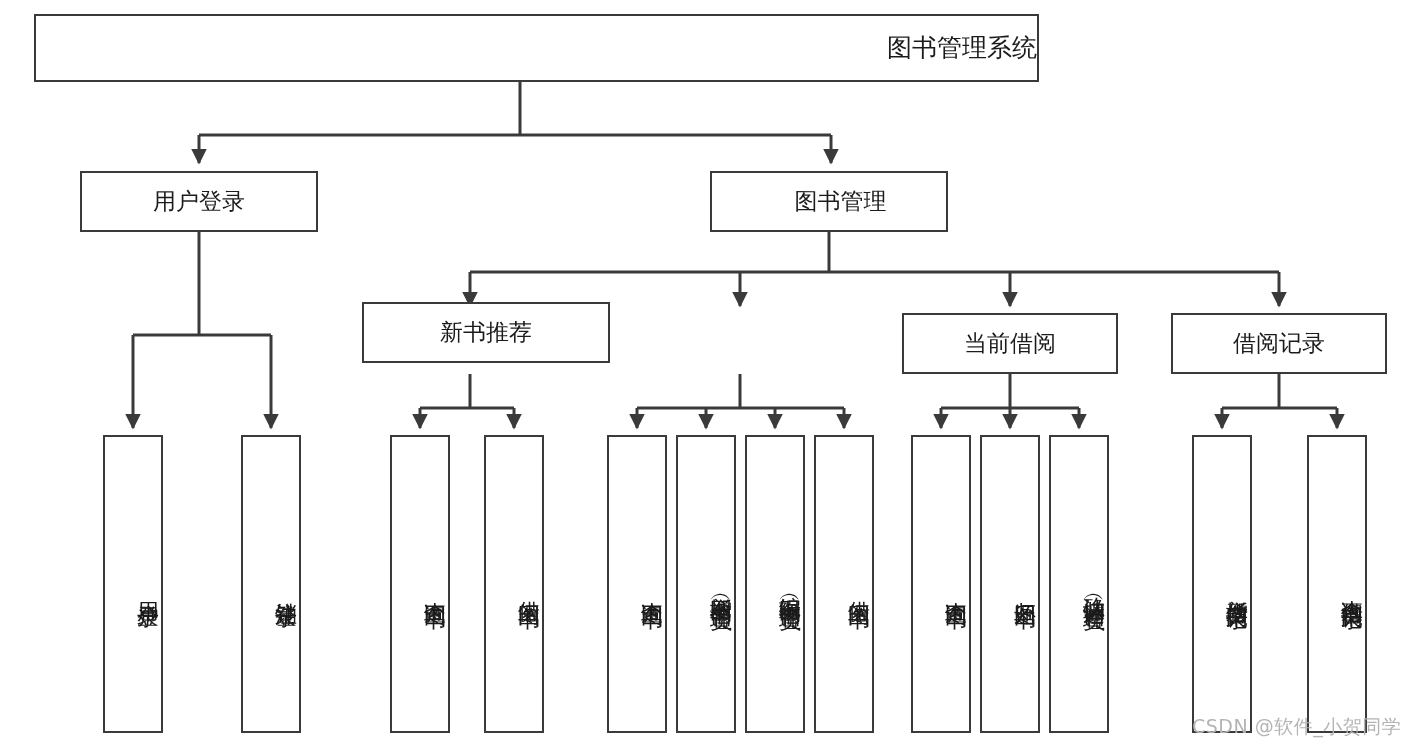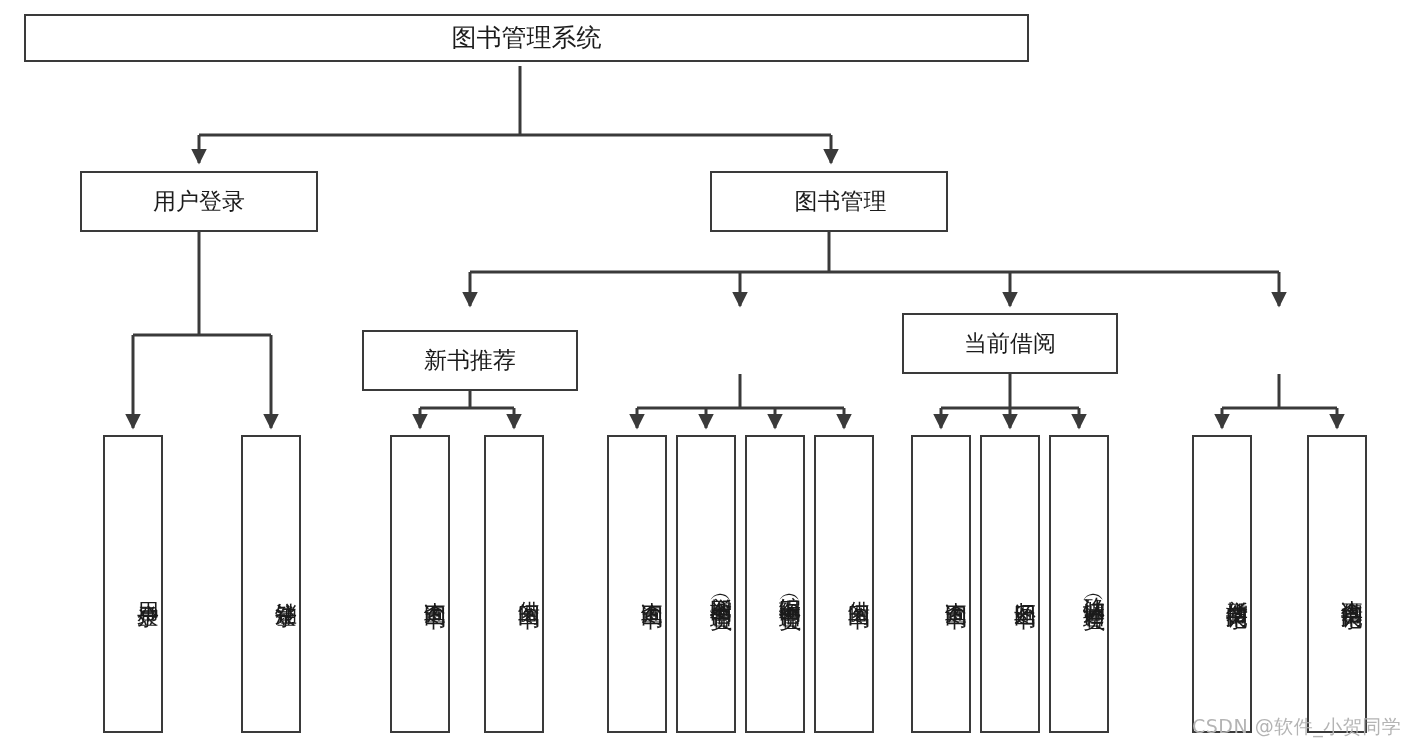--- a/index.html
+++ b/index.html
@@ -116,36 +116,39 @@
       <path d="M 1010 408 L 1010 428" marker-end="url(#arrow)"></path>
       <path d="M 1079 408 L 1079 428" marker-end="url(#arrow)"></path>
 
       <path d="M 1279 374 L 1279 408"></path>
       <path d="M 1222 408 L 1337 408"></path>
       <path d="M 1222 408 L 1222 428" marker-end="url(#arrow)"></path>
       <path d="M 1337 408 L 1337 428" marker-end="url(#arrow)"></path>
     </g>
   </svg>
 
-  <div class="node root" style="left:24px; top:14px; width:1005px; height:48px;">
+  <div class="node root" style="left:34px; top:14px; width:1005px; height:68px;justify-content:flex-end;">
     <span>图书管理系统</span>
   </div>
 
   <div class="node level2" style="left:80px; top:171px; width:238px; height:61px;">
     <span>用户登录</span>
   </div>
   <div class="node level2" style="left:710px; top:171px; width:238px; height:61px;padding-left:23px;">
     <span>图书管理</span>
   </div>
 
-  <div class="node level3" style="left:362px; top:330px; width:216px; height:61px;">
+  <div class="node level3" style="left:362px; top:302px; width:248px; height:61px;">
     <span>新书推荐</span>
   </div>
   <div class="node level3" style="left:902px; top:313px; width:216px; height:61px;text-align:right;">
     <span>当前借阅</span>
+  </div>
+  <div class="node level3" style="left:1171px; top:313px; width:216px; height:61px;">
+    <span>借阅记录</span>
   </div>
 
   <div class="node leaf" style="left:103px; top:435px; width:60px; height:298px;">
     <span class="leaf-label">用户登录</span>
   </div>
   <div class="node leaf" style="left:241px; top:435px; width:60px; height:298px;">
     <span class="leaf-label">注销登录</span>
   </div>
 
   <div class="node leaf" style="left:390px; top:435px; width:60px; height:298px;">

